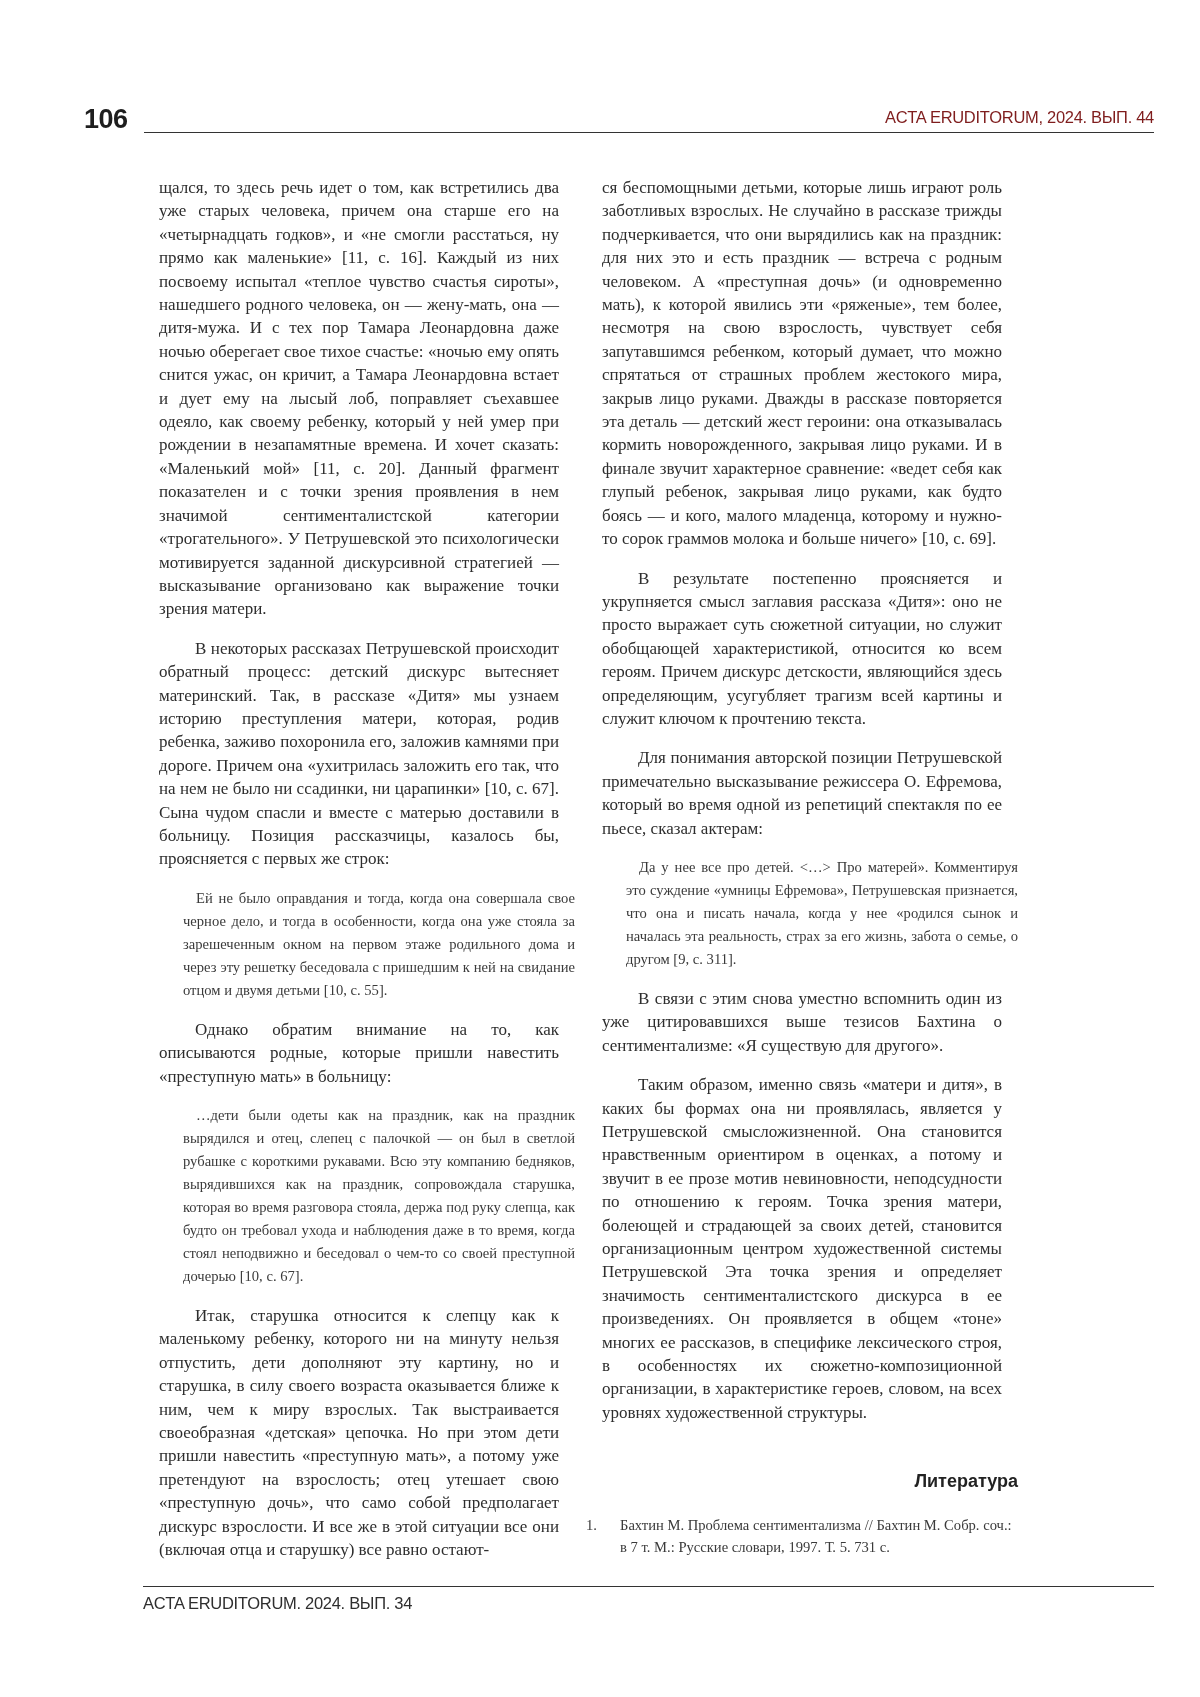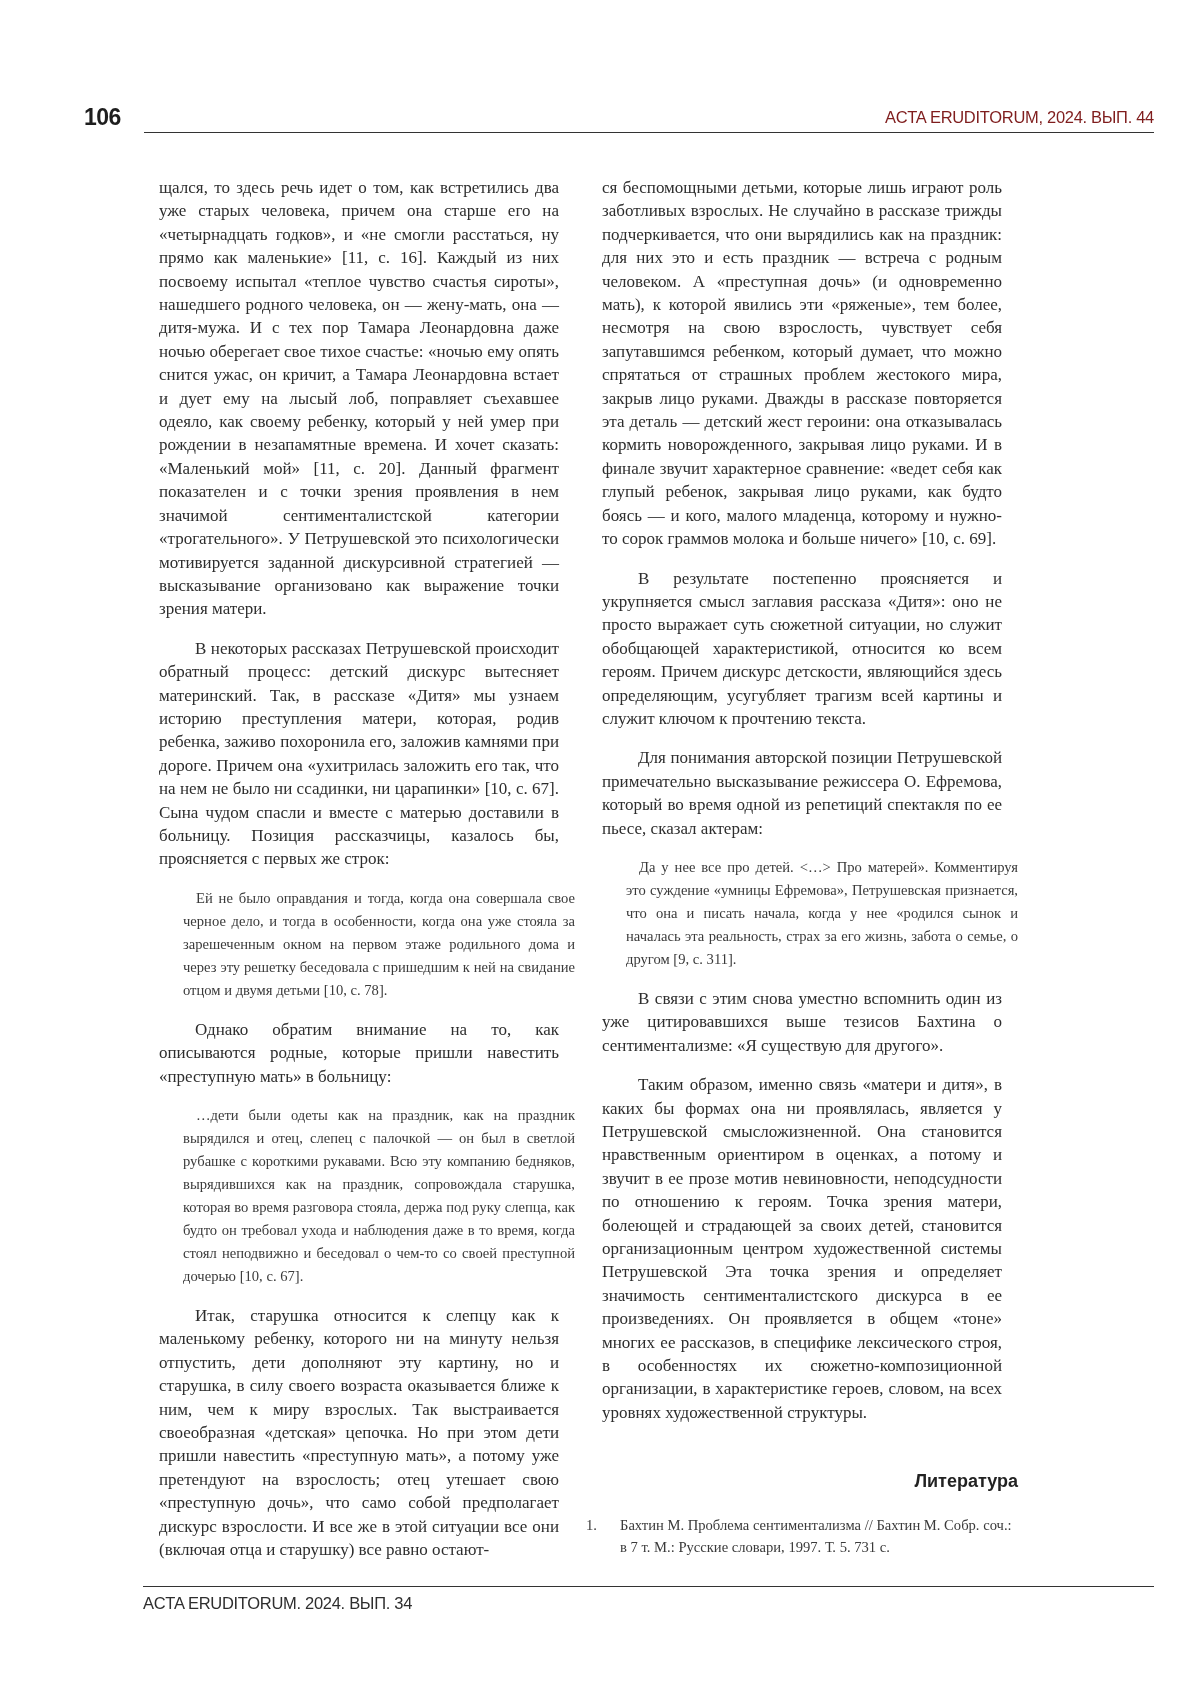--- a/index.html
+++ b/index.html
@@ -1,18 +1,18 @@
 <!DOCTYPE html>
 <html><head>
 <meta charset="utf-8">
 <style>
   html, body { margin: 0; padding: 0; background: #ffffff; }
   body { width: 1200px; height: 1697px; position: relative; overflow: hidden; color: #2b2b2b; }
   .header { position: absolute; left: 84px; top: 100px; width: 1070px; height: 40px; }
-  .page-num { position: absolute; left: 0; top: 4px; font-family: "Liberation Sans", sans-serif; font-weight: bold; font-size: 23px; color: #1e1e1e; letter-spacing: -0.5px; }
+  .page-num { position: absolute; left: 0; top: 4px; font-family: "Liberation Sans", sans-serif; font-weight: bold; font-size: 27px; color: #1e1e1e; letter-spacing: -0.5px; }
   .journal-head { position: absolute; right: 0; top: 8px; font-family: "Liberation Sans", sans-serif; font-size: 16.5px; color: #7f1d1d; letter-spacing: -0.3px; }
   .head-rule { position: absolute; left: 60px; right: 0; top: 32px; border-top: 1.3px solid #333; }
   .col { position: absolute; top: 160px; width: 432px; font-family: "Liberation Serif", serif; font-size: 17px; line-height: 23.4px; color: #2d2d2d; text-align: justify; }
   .col.left { left: 143px; }
   .col.right { left: 586px; }
   .col p { margin: 16px; }
   .col p.ind { text-indent: 36px; }
   .quote { margin: 14px 0 16px 40px; font-size: 14.6px; line-height: 23px; color: #3a3a3a; }
   .quote span.ind { display: inline-block; width: 13px; }
   .section-title { font-family: "Liberation Sans", sans-serif; font-weight: bold; font-size: 18px; margin: 46px 0 20px 0; color: #222; text-align: right; }
@@ -26,21 +26,21 @@
 
 <div class="header">
   <div class="page-num">106</div>
   <div class="journal-head">ACTA ERUDITORUM, 2024. ВЫП. 44</div>
   <div class="head-rule"></div>
 </div>
 
 <div class="col left">
   <p>щался, то здесь речь идет о том, как встретились два уже старых человека, причем она старше его на «четырнадцать годков», и «не смогли расстаться, ну прямо как маленькие» [11, с. 16]. Каждый из них посвоему испытал «теплое чувство счастья сироты», нашедшего родного человека, он — жену-мать, она — дитя-мужа. И с тех пор Тамара Леонардовна даже ночью оберегает свое тихое счастье: «ночью ему опять снится ужас, он кричит, а Тамара Леонардовна встает и дует ему на лысый лоб, поправляет съехавшее одеяло, как своему ребенку, который у ней умер при рождении в незапамятные времена. И хочет сказать: «Маленький мой» [11, с. 20]. Данный фрагмент показателен и с точки зрения проявления в нем значимой сентименталистской категории «трогательного». У Петрушевской это психологически мотивируется заданной дискурсивной стратегией — высказывание организовано как выражение точки зрения матери.</p>
   <p class="ind">В некоторых рассказах Петрушевской происходит обратный процесс: детский дискурс вытесняет материнский. Так, в рассказе «Дитя» мы узнаем историю преступления матери, которая, родив ребенка, заживо похоронила его, заложив камнями при дороге. Причем она «ухитрилась заложить его так, что на нем не было ни ссадинки, ни царапинки» [10, с. 67]. Сына чудом спасли и вместе с матерью доставили в больницу. Позиция рассказчицы, казалось бы, проясняется с первых же строк:</p>
-  <div class="quote"><span class="ind"></span><span>Ей не было оправдания и тогда, когда она совершала свое черное дело, и тогда в особенности, когда она уже стояла за зарешеченным окном на первом этаже родильного дома и через эту решетку беседовала с пришедшим к ней на свидание отцом и двумя детьми [10, с. 78].</span></div>
+  <div class="quote"><span class="ind"></span><span>Ей не было оправдания и тогда, когда она совершала свое черное дело, и тогда в особенности, когда она уже стояла за зарешеченным окном на первом этаже родильного дома и через эту решетку беседовала с пришедшим к ней на свидание отцом и двумя детьми [10, с. 55].</span></div>
   <p class="ind">Однако обратим внимание на то, как описываются родные, которые пришли навестить «преступную мать» в больницу:</p>
   <div class="quote"><span class="ind"></span><span>…дети были одеты как на праздник, как на праздник вырядился и отец, слепец с палочкой — он был в светлой рубашке с короткими рукавами. Всю эту компанию бедняков, вырядившихся как на праздник, сопровождала старушка, которая во время разговора стояла, держа под руку слепца, как будто он требовал ухода и наблюдения даже в то время, когда стоял неподвижно и беседовал о чем-то со своей преступной дочерью [10, с. 67].</span></div>
   <p class="ind">Итак, старушка относится к слепцу как к маленькому ребенку, которого ни на минуту нельзя отпустить, дети дополняют эту картину, но и старушка, в силу своего возраста оказывается ближе к ним, чем к миру взрослых. Так выстраивается своеобразная «детская» цепочка. Но при этом дети пришли навестить «преступную мать», а потому уже претендуют на взрослость; отец утешает свою «преступную дочь», что само собой предполагает дискурс взрослости. И все же в этой ситуации все они (включая отца и старушку) все равно остают-</p>
 </div>
 
 <div class="col right">
   <p>ся беспомощными детьми, которые лишь играют роль заботливых взрослых. Не случайно в рассказе трижды подчеркивается, что они вырядились как на праздник: для них это и есть праздник — встреча с родным человеком. А «преступная дочь» (и одновременно мать), к которой явились эти «ряженые», тем более, несмотря на свою взрослость, чувствует себя запутавшимся ребенком, который думает, что можно спрятаться от страшных проблем жестокого мира, закрыв лицо руками. Дважды в рассказе повторяется эта деталь — детский жест героини: она отказывалась кормить новорожденного, закрывая лицо руками. И в финале звучит характерное сравнение: «ведет себя как глупый ребенок, закрывая лицо руками, как будто боясь — и кого, малого младенца, которому и нужно-то сорок граммов молока и больше ничего» [10, с. 69].</p>
   <p class="ind">В результате постепенно проясняется и укрупняется смысл заглавия рассказа «Дитя»: оно не просто выражает суть сюжетной ситуации, но служит обобщающей характеристикой, относится ко всем героям. Причем дискурс детскости, являющийся здесь определяющим, усугубляет трагизм всей картины и служит ключом к прочтению текста.</p>
   <p class="ind">Для понимания авторской позиции Петрушевской примечательно высказывание режиссера О. Ефремова, который во время одной из репетиций спектакля по ее пьесе, сказал актерам:</p>
   <div class="quote"><span class="ind"></span><span>Да у нее все про детей. &lt;…&gt; Про матерей». Комментируя это суждение «умницы Ефремова», Петрушевская признается, что она и писать начала, когда у нее «родился сынок и началась эта реальность, страх за его жизнь, забота о семье, о другом [9, с. 311].</span></div>

